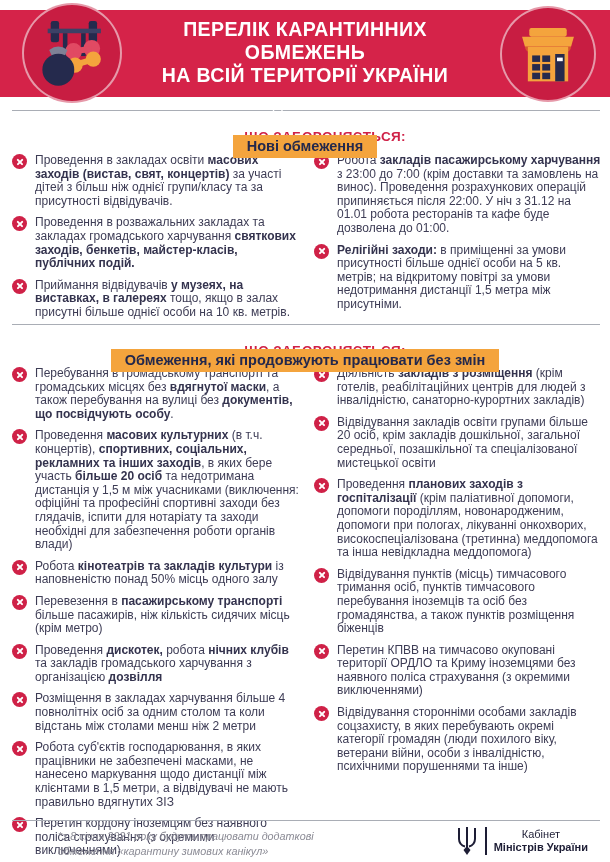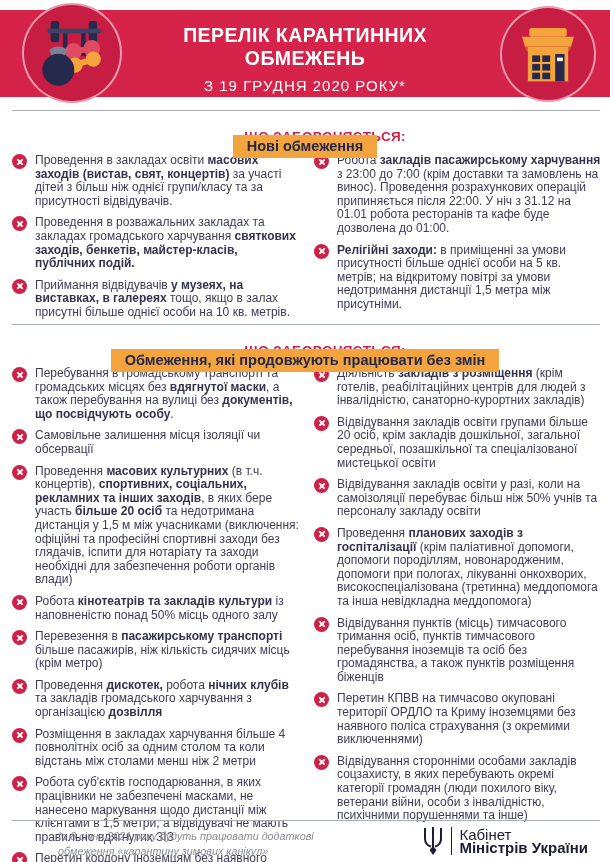--- a/index.html
+++ b/index.html
@@ -5,21 +5,21 @@
   * { margin:0; padding:0; box-sizing:border-box; }
   html,body { background:#ffffff; }
   body { font-family:"Liberation Sans","DejaVu Sans",sans-serif; }
   .page { position:relative; width:610px; height:862px; background:#ffffff; overflow:hidden; }
 
   
   .banner { position:absolute; top:10px; left:0; width:610px; height:87px; background:#d52349; }
   .hero-circle { position:absolute; border-radius:50%; background:#c81d42; border:2px solid rgba(255,255,255,.55); z-index:2; display:flex; align-items:center; justify-content:center; }
   .circle-left { top:3px; left:22px; width:100px; height:100px; }
   .circle-right { top:6px; left:500px; width:96px; height:96px; }
-  .banner-text { position:absolute; top:14px; left:130px; width:350px; text-align:center; color:#ffffff; z-index:3; }
+  .banner-text { position:absolute; top:8px; left:130px; width:350px; text-align:center; color:#ffffff; z-index:3; }
   .banner-title { font-size:19.5px; font-weight:bold; line-height:23px; letter-spacing:.4px; }
   .banner-subtitle { margin-top:7px; font-size:15px; font-weight:normal; letter-spacing:1px; }
 
   
   .section-divider { position:absolute; left:0; width:610px; height:24px; text-align:center; }
   .section-divider::before { content:""; position:absolute; left:12px; right:10px; top:11px; height:1px; background:#a9adb5; }
   .badge { position:relative; display:inline-block; background:#f4a43d; color:#23284c; font-weight:bold; font-size:14.5px; padding:3px 14px 4px; z-index:1;margin-top:36px; }
   .divider-1 { top:99px; }
   .divider-2 { top:313px; }
 
@@ -39,33 +39,34 @@
   .x-badge { flex:0 0 15px; width:15px; height:15px; margin-top:0; border-radius:50%; background:#cf2147; position:relative; }
   .x-badge::before, .x-badge::after { content:""; position:absolute; left:3.5px; top:6.5px; width:8px; height:1.8px; background:#ffffff; border-radius:1px; }
   .x-badge::before { transform:rotate(45deg); }
   .x-badge::after { transform:rotate(-45deg); }
 
   
   .footer-line { position:absolute; top:820px; left:12px; right:10px; height:1px; background:#a9adb5; }
   .footnote { position:absolute; top:829px; left:14px; font-size:10.8px; font-style:italic; color:#8b8b95; line-height:14.5px;margin-left:44px; }
   .gov-logo { position:absolute; top:826px; right:22px; display:flex; align-items:center; gap:7px; color:#1d1d35; }
   .gov-logo .sep { width:1.5px; height:28px; background:#1d1d35; }
-  .gov-name { font-size:15px; line-height:13px; }
+  .gov-name { font-size:11px; line-height:13px;text-align:center; }
   .gov-name .l1 { font-weight:normal; }
   .gov-name .l2 { font-weight:bold; }
 </style>
 </head>
 <body>
 
 <div class="page">
 
   <div class="banner">
     <div class="banner-text">
       <div class="banner-title">
         <div>ПЕРЕЛІК КАРАНТИННИХ ОБМЕЖЕНЬ</div>
+        <div>НА ВСІЙ ТЕРИТОРІЇ УКРАЇНИ</div>
       </div>
       <div class="banner-subtitle">З 19 ГРУДНЯ 2020 РОКУ*</div>
     </div>
   </div>
 
   <div class="hero-circle circle-left">
     <svg width="76" height="76" viewBox="0 0 100 100">
 
       <rect x="22" y="8" width="11" height="28" rx="3" fill="#252a4d"></rect>
       <rect x="72" y="8" width="11" height="28" rx="3" fill="#252a4d"></rect>
@@ -144,24 +145,20 @@
   </div>
   <div class="prohibit-heading heading-2">ЩО ЗАБОРОНЯЄТЬСЯ:</div>
   <div class="columns columns-2">
     <div class="col" id="s2c0">
         <div class="item">
           <span class="x-badge"></span>
           <span class="item-text">Перебування в громадському транспорті та громадських місцях без <b>вдягнутої маски</b>, а також перебування на вулиці без <b>документів, що посвідчують особу</b>.</span>
         </div>
         <div class="item">
           <span class="x-badge"></span>
-          <span class="item-text">Самовільне залишення місця ізоляції чи обсервації</span>
-        </div>
-        <div class="item">
-          <span class="x-badge"></span>
           <span class="item-text">Проведення <b>масових культурних</b> (в т.ч. концертів), <b>спортивних, соціальних, рекламних та інших заходів</b>, в яких бере участь <b>більше 20 осіб</b> та недотримана дистанція у 1,5 м між учасниками (виключення: офіційні та професійні спортивні заходи без глядачів, іспити для нотаріату та заходи необхідні для забезпечення роботи органів влади)</span>
         </div>
         <div class="item">
           <span class="x-badge"></span>
           <span class="item-text">Робота <b>кінотеатрів та закладів культури</b> із наповненістю понад 50% місць одного залу</span>
         </div>
         <div class="item">
           <span class="x-badge"></span>
           <span class="item-text">Перевезення в <b>пасажирському транспорті</b> більше пасажирів, ніж кількість сидячих місць (крім метро)</span>
         </div>
@@ -183,24 +180,20 @@
         </div>
       </div>
     <div class="col" id="s2c1">
         <div class="item">
           <span class="x-badge"></span>
           <span class="item-text">Діяльність <b>закладів з розміщення</b> (крім готелів, реабілітаційних центрів для людей з інвалідністю, санаторно-курортних закладів)</span>
         </div>
         <div class="item">
           <span class="x-badge"></span>
           <span class="item-text">Відвідування закладів освіти групами більше 20 осіб, крім закладів дошкільної, загальної середньої, позашкільної та спеціалізованої мистецької освіти</span>
-        </div>
-        <div class="item">
-          <span class="x-badge"></span>
-          <span class="item-text">Відвідування закладів освіти у разі, коли на самоізоляції перебуває більш ніж 50% учнів та персоналу закладу освіти</span>
         </div>
         <div class="item">
           <span class="x-badge"></span>
           <span class="item-text">Проведення <b>планових заходів з госпіталізації</b> (крім паліативної допомоги, допомоги породіллям, новонародженим, допомоги при пологах, лікуванні онкохворих, високоспеціалізована (третинна) меддопомога та інша невідкладна меддопомога)</span>
         </div>
         <div class="item">
           <span class="x-badge"></span>
           <span class="item-text">Відвідування пунктів (місць) тимчасового тримання осіб, пунктів тимчасового перебування іноземців та осіб без громадянства, а також пунктів розміщення біженців</span>
         </div>
         <div class="item">

